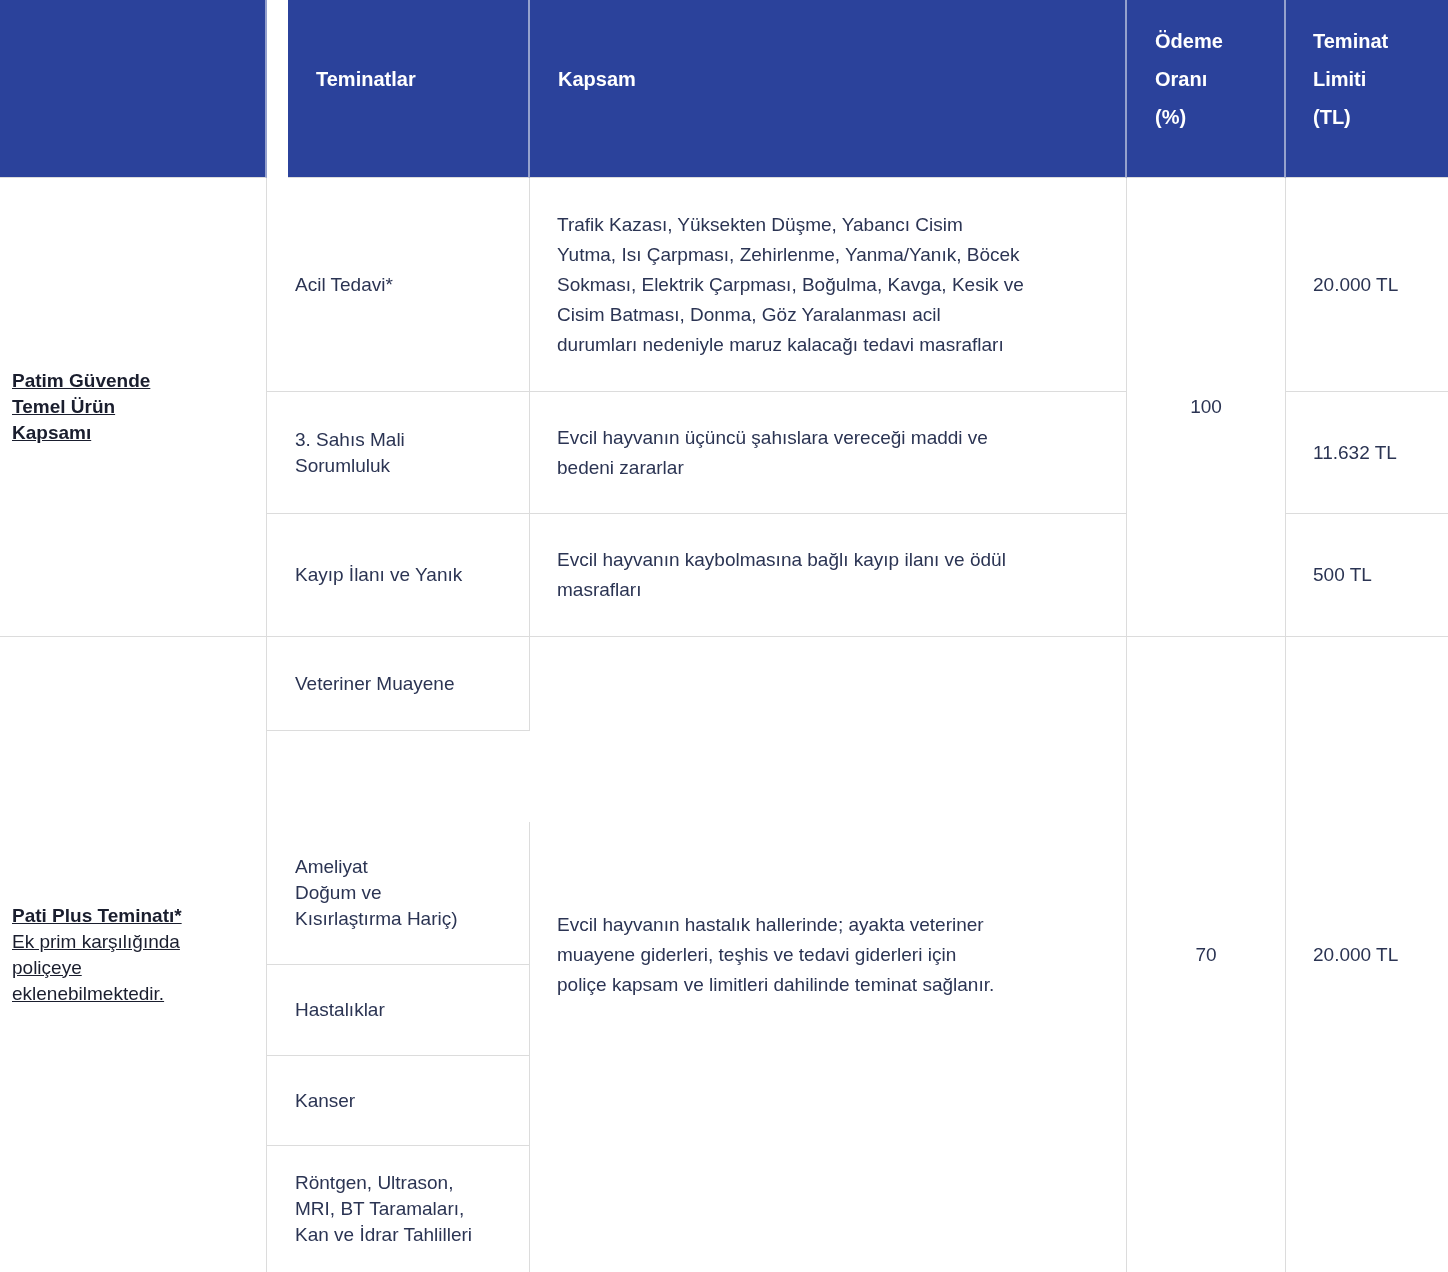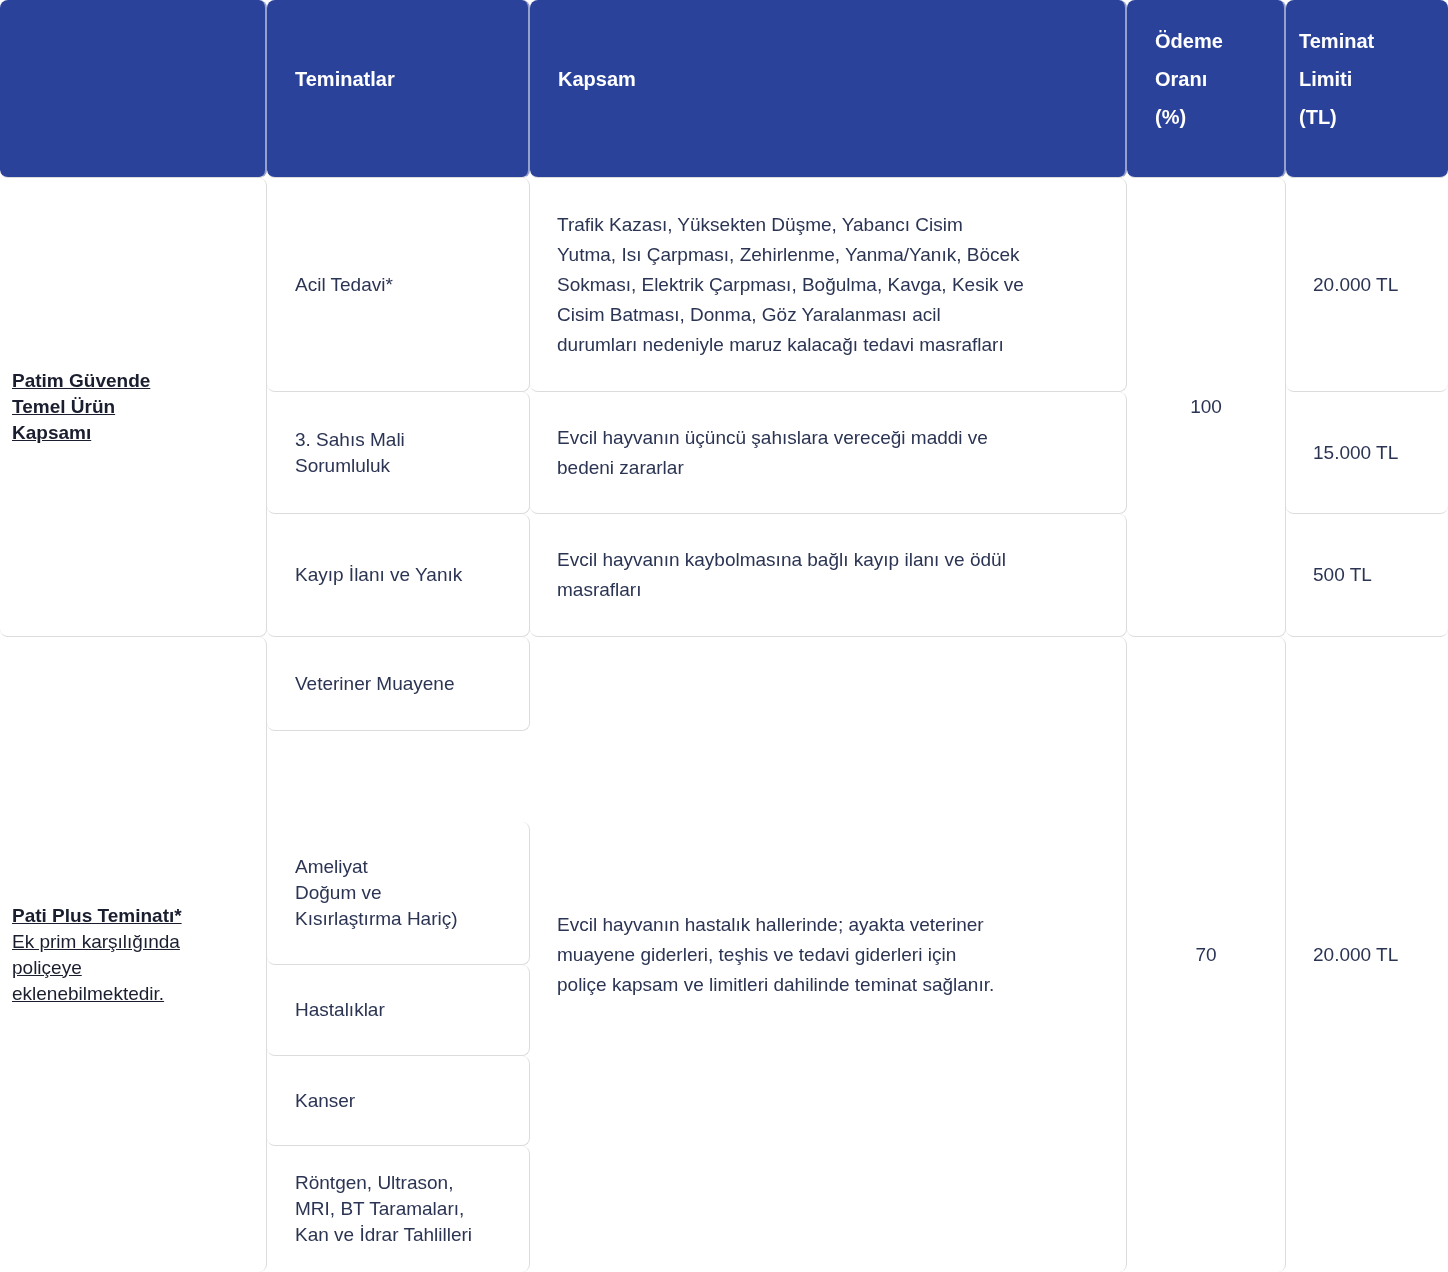--- a/index.html
+++ b/index.html
@@ -10,35 +10,34 @@
     grid-template-columns:267px 263px 597px 159px 162px;
     grid-template-rows:178px 214px 122px 123px 94px 91px 143px 91px 90px 126px;
     background:#ffffff;
     overflow:hidden;
   }
   .cell{
     box-sizing:border-box;
     display:flex;align-items:center;
     font-size:19px;line-height:26px;
     white-space:pre-line;
-    border-radius:8px;
   }
   
   .hcell{
     background:#2b429b;color:#ffffff;
     font-weight:bold;font-size:20px;line-height:38px;
     padding:0 0 20px 28px;
     border-bottom:1px solid #dcdcdc;
   }
   .hsep{border-right:2px solid rgba(255,255,255,0.5);}
   .h1{grid-column:1;grid-row:1;padding-left:12px;}
-  .h2{grid-column:2;grid-row:1;}
+  .h2{grid-column:2;grid-row:1;margin-left:21px;}
   .h3{grid-column:3;grid-row:1;}
   .h4{grid-column:4;grid-row:1;}
-  .h5{grid-column:5;grid-row:1;padding-left:13px;}
+  .h5{grid-column:5;grid-row:1;padding-left:27px;}
   
   .br{border-right:1px solid #dcdcdc;}
   .bb{border-bottom:1px solid #dcdcdc;}
   
   .col1{padding:0 10px 0 12px;color:#1a1e2e;flex-direction:column;align-items:flex-start;justify-content:center;text-decoration:underline;}
   .col1 .bold{font-weight:bold;}
   .col2{padding-left:28px;padding-right:14px;}
   .col3{padding-left:27px;padding-right:44px;line-height:30px;}
   .col4{justify-content:center;padding:0;}
   .col5{padding-left:27px;}
@@ -91,21 +90,21 @@
 Yutma, Isı Çarpması, Zehirlenme, Yanma/Yanık, Böcek
 Sokması, Elektrik Çarpması, Boğulma, Kavga, Kesik ve
 Cisim Batması, Donma, Göz Yaralanması acil
 durumları nedeniyle maruz kalacağı tedavi masrafları</div>
   <div class="cell col5 bb g1l1">20.000 TL</div>
 
   <div class="cell col2 br bb g1t2">3. Sahıs Mali
 Sorumluluk</div>
   <div class="cell col3 br bb g1k2">Evcil hayvanın üçüncü şahıslara vereceği maddi ve
 bedeni zararlar</div>
-  <div class="cell col5 bb g1l2">15.000 TL</div>
+  <div class="cell col5 bb g1l2">11.632 TL</div>
 
   <div class="cell col2 br bb g1t3">Kayıp İlanı ve Yanık</div>
   <div class="cell col3 br bb g1k3">Evcil hayvanın kaybolmasına bağlı kayıp ilanı ve ödül
 masrafları</div>
   <div class="cell col5 bb g1l3">500 TL</div>
 
   <div class="cell col4 br bb g1o">100</div>
 
   <div class="cell col1 br g2c1">
     <span class="bold">Pati Plus Teminatı*</span>

